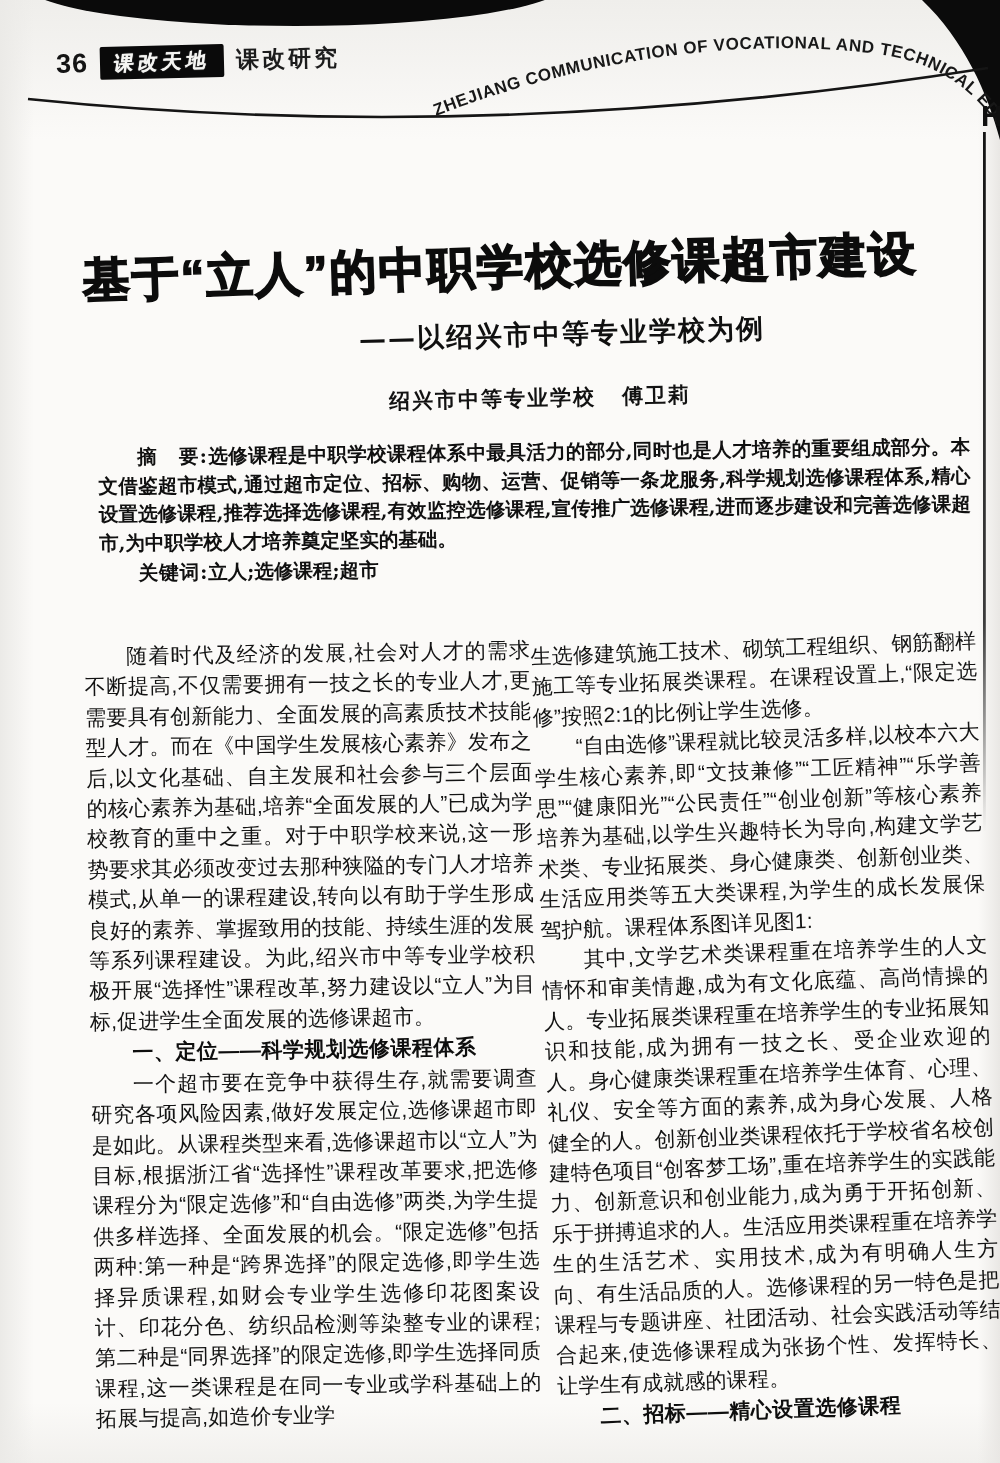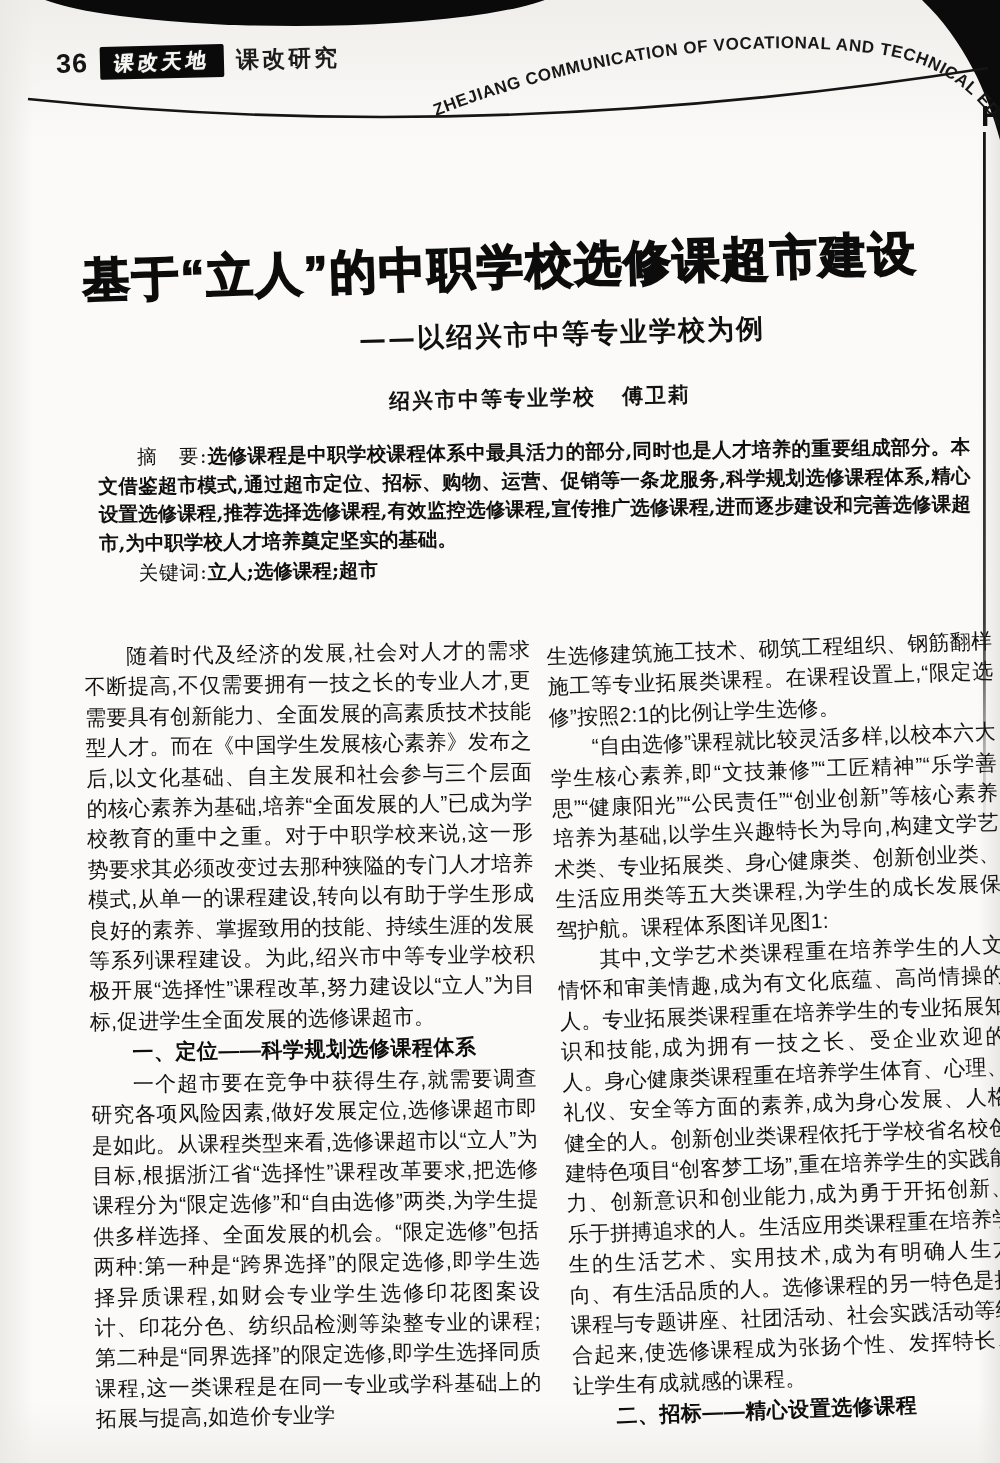--- a/index.html
+++ b/index.html
@@ -41,23 +41,23 @@
     transform:translateX(40px) rotate(-1.2deg);
   }
   .authname{margin-left:26px;}
   .abstract{
     position:absolute;top:444px;left:98px;width:872px;
     font-family:"DejaVu Serif",serif;font-weight:700;font-size:19.5px;line-height:28.6px;color:#101010;
     text-align:justify;transform:rotate(-.7deg);transform-origin:left top;
   }
   .abstract p{margin:0;text-indent:2em;}
   .abstract .kw{margin-top:2px;}
-  .lbl{font-weight:400;letter-spacing:1px;}
+  .lbl{font-weight:700;letter-spacing:1px;}
   .columns{
-    position:absolute;top:642px;left:84px;width:908px;display:flex;gap:16px;
+    position:absolute;top:642px;left:84px;width:908px;display:flex;
   }
   .col{font-size:21px;line-height:30.4px;text-align:justify;color:#131313;letter-spacing:.2px;}
   .colL{flex:0 0 446px;transform:rotate(-.9deg);transform-origin:left top;}
   .colR{flex:0 0 446px;transform:rotate(-2.1deg);transform-origin:left top;}
   .para{margin:0;text-indent:2em;}
   .para.cont{text-indent:0;}
   .h{margin:1px 0;text-indent:2em;font-weight:800;letter-spacing:.5px;color:#0e0e0e;}
 </style>
 </head>
 <body>

